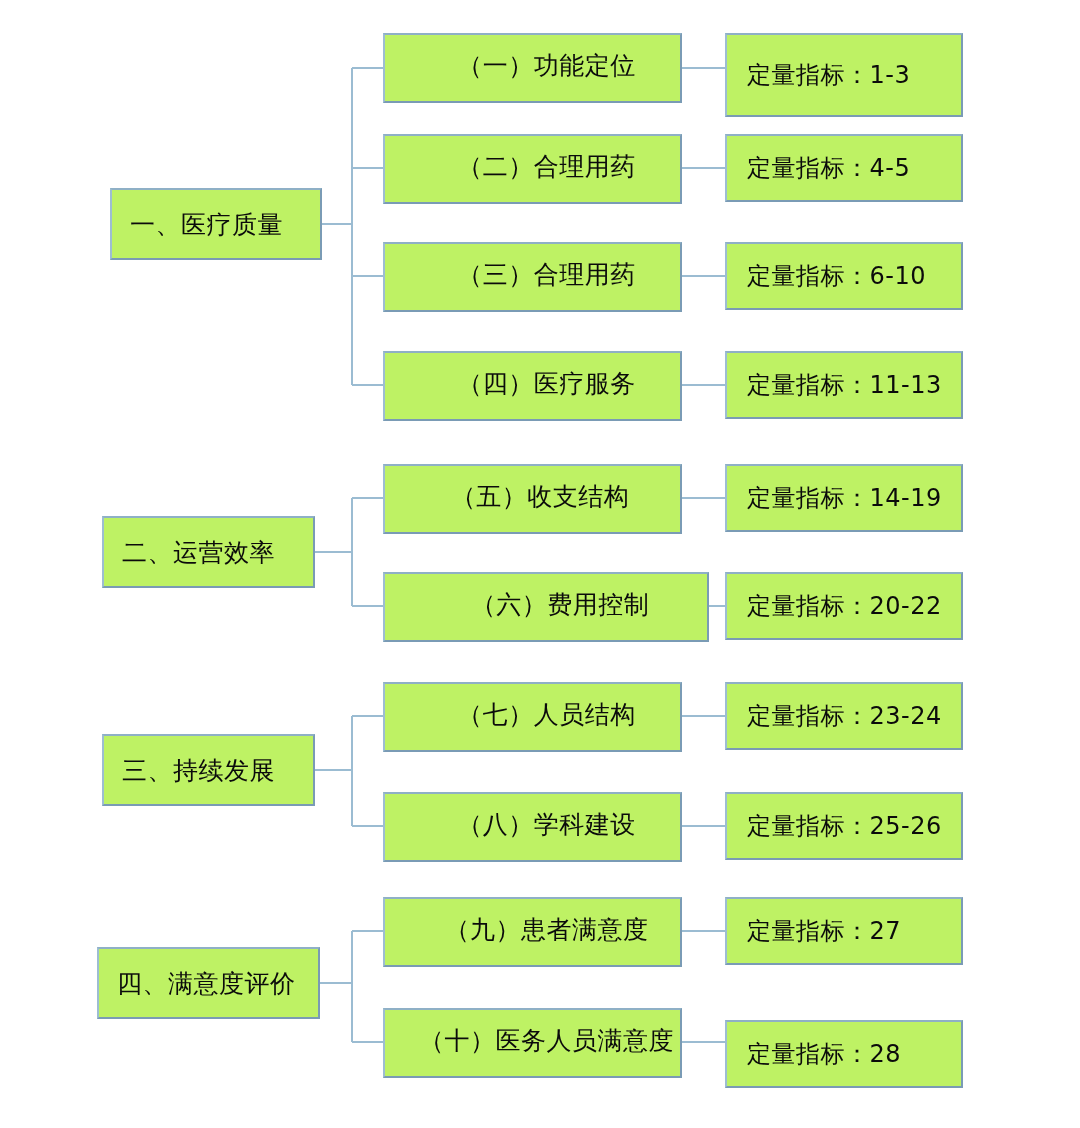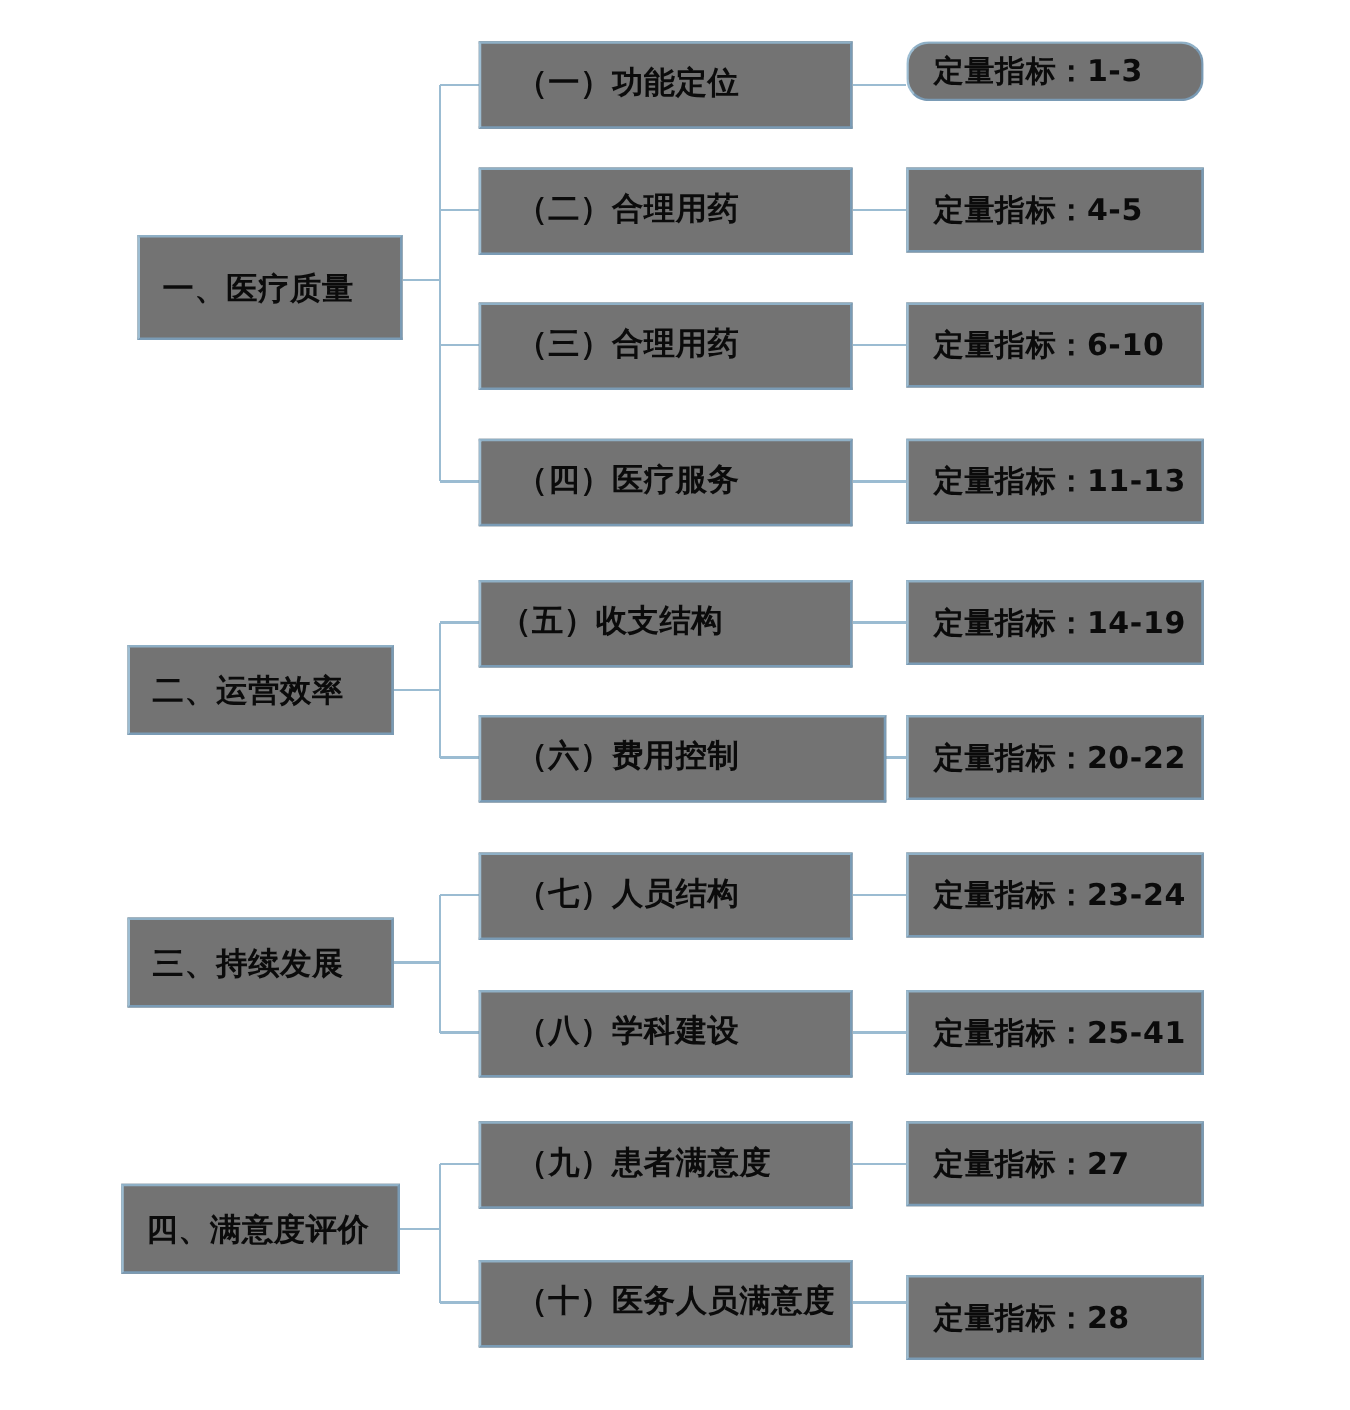--- a/index.html
+++ b/index.html
@@ -22,31 +22,32 @@
     position: absolute;
     left: 0;
     top: 0;
     width: 1080px;
     height: 1128px;
     pointer-events: none;
   }
   .node {
     position: absolute;
     box-sizing: border-box;
-    background: #737373;
+    background: #bef264;
     border: 2px solid #7e9fb8;
     border-top-color: #8fb0c6;
     border-left-color: #9dbdd2;
     border-right-color: #7a9bb5;
     border-bottom-color: #7a9bb5;
     color: #0b0b0b;
-    font-weight: bold;
+    font-weight: normal;
     letter-spacing: 0.5px;
     white-space: nowrap;
     overflow: hidden;
+    text-align: center;
   }
   
   .lvl1 {
     display: flex;
     align-items: center;
     justify-content: flex-start;
     padding-left: 18px;
     font-size: 25px;
   }
   
@@ -104,28 +105,28 @@
 
       <path d="M320,983 H352"></path>
       <path d="M352,931 V1042"></path>
       <path d="M352,931  H383"></path>
       <path d="M352,1042 H383"></path>
       <path d="M682,931  H725"></path>
       <path d="M682,1042 H725"></path>
     </g>
   </svg>
 
-  <div class="node lvl1" style="left:110px; top:188px; width:212px; height:84px;">
+  <div class="node lvl1" style="left:110px; top:188px; width:212px; height:72px;">
     <span class="nowrap">一、医疗质量</span>
   </div>
 
   <div class="node lvl2" style="left:383px; top:33px; width:299px; height:70px;">
     <span class="nowrap">（一）功能定位</span>
   </div>
-  <div class="node lvl3" style="left:725px; top:33px; width:238px; height:48px;border-radius:18px;">
+  <div class="node lvl3" style="left:725px; top:33px; width:238px; height:84px;">
     <span class="nowrap">定量指标：1-3</span>
   </div>
 
   <div class="node lvl2" style="left:383px; top:134px; width:299px; height:70px;">
     <span class="nowrap">（二）合理用药</span>
   </div>
   <div class="node lvl3" style="left:725px; top:134px; width:238px; height:68px;">
     <span class="nowrap">定量指标：4-5</span>
   </div>
 
@@ -169,21 +170,21 @@
     <span class="nowrap">（七）人员结构</span>
   </div>
   <div class="node lvl3" style="left:725px; top:682px; width:238px; height:68px;">
     <span class="nowrap">定量指标：23-24</span>
   </div>
 
   <div class="node lvl2" style="left:383px; top:792px; width:299px; height:70px;">
     <span class="nowrap">（八）学科建设</span>
   </div>
   <div class="node lvl3" style="left:725px; top:792px; width:238px; height:68px;">
-    <span class="nowrap">定量指标：25-41</span>
+    <span class="nowrap">定量指标：25-26</span>
   </div>
 
   <div class="node lvl1" style="left:97px; top:947px; width:223px; height:72px;">
     <span class="nowrap">四、满意度评价</span>
   </div>
 
   <div class="node lvl2" style="left:383px; top:897px; width:299px; height:70px;">
     <span class="nowrap">（九）患者满意度</span>
   </div>
   <div class="node lvl3" style="left:725px; top:897px; width:238px; height:68px;">

